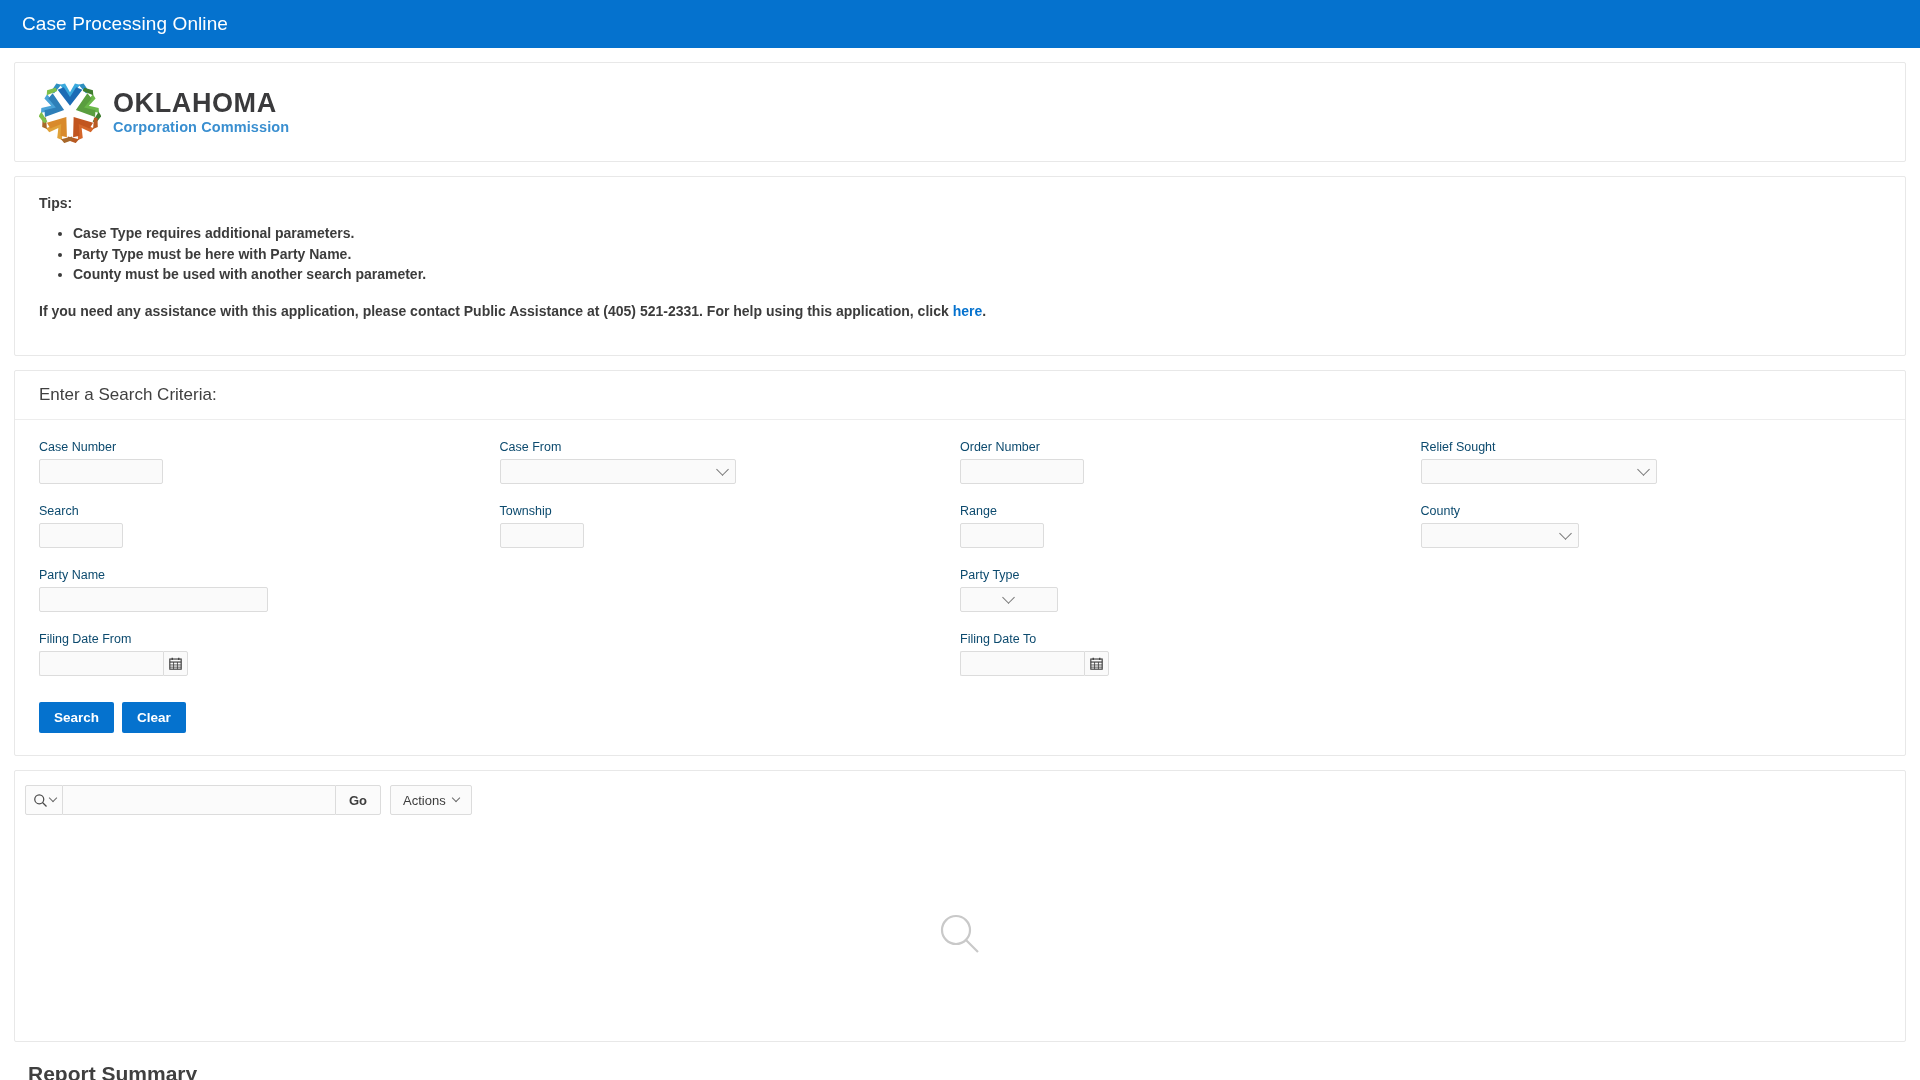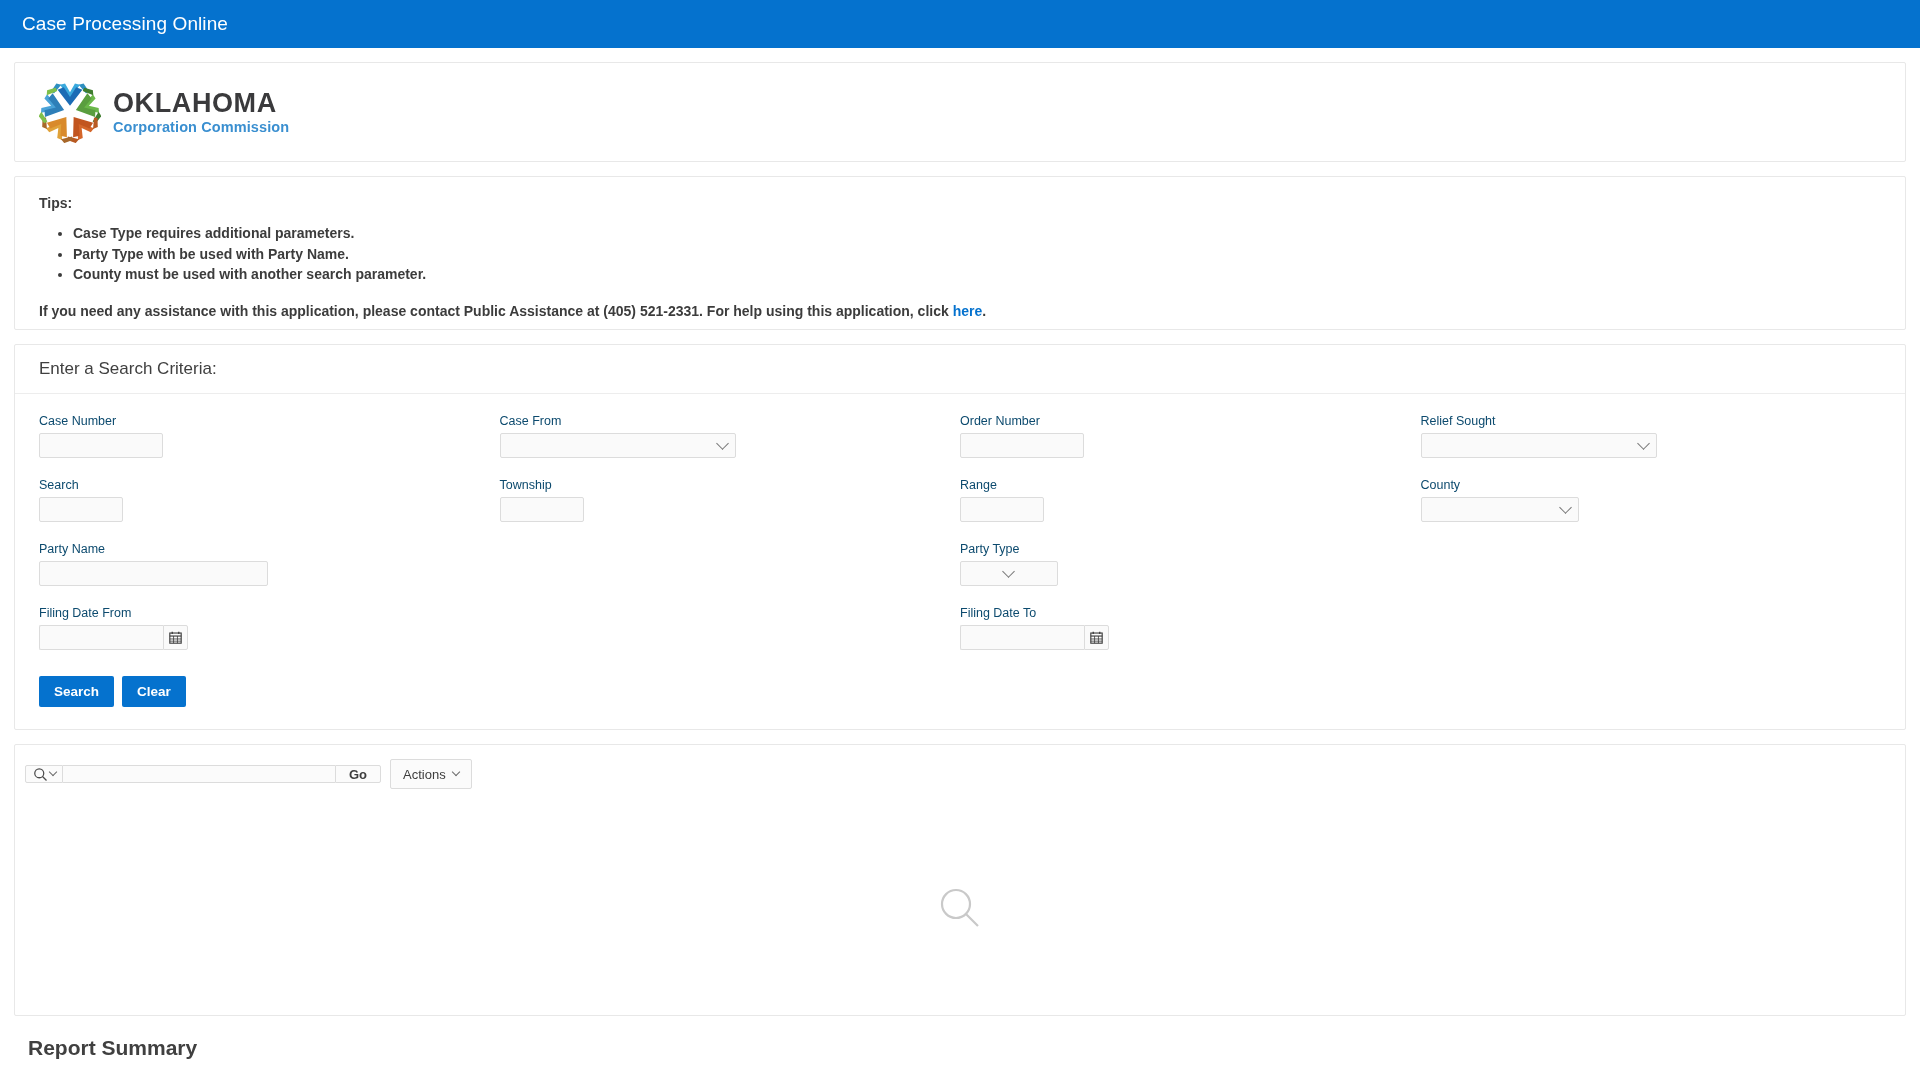--- a/index.html
+++ b/index.html
@@ -62,21 +62,21 @@
     color: #3a8fd0;
     letter-spacing: .1px;
     margin-top: 3px;
   }
   .brand-title {
     font-size: 23px;
     color: #404040;
   }
 
   
-  .tips-region { padding: 18px 24px 10px 24px; }
+  .tips-region { padding: 18px 24px 36px 24px; }
   .tips-heading {
     font-size: 14px;
     font-weight: bold;
     color: #3c3c3c;
     margin: 0 0 12px 0;
   }
   .tips-list {
     margin: 0 0 18px 0;
     padding-left: 34px;
     list-style: disc;
@@ -185,21 +185,21 @@
   .ir-region { padding: 0; }
   .ir-toolbar {
     display: flex;
     align-items: center;
     padding: 14px 10px 12px 10px;
     gap: 9px;
   }
   .ir-searchgroup {
     display: flex;
     align-items: stretch;
-    height: 18px;
+    height: 30px;
   }
   .ir-searchbtn {
     width: 38px;
     background: #fbfbfb;
     border: 1px solid #dcdcdc;
     border-radius: 2px 0 0 2px;
     display: flex; align-items: center; justify-content: center;
     gap: 2px;
     cursor: pointer;
   }
@@ -317,21 +317,21 @@
         <span class="logo-word-main">OKLAHOMA</span>
         <span class="logo-word-sub">Corporation Commission</span>
       </span>
     </div>
   </div>
 
   <div class="region tips-region">
     <p class="tips-heading">Tips:</p>
     <ul class="tips-list">
       <li>Case Type requires additional parameters.</li>
-      <li>Party Type with be used with Party Name.</li>
+      <li>Party Type must be here with Party Name.</li>
       <li>County must be used with another search parameter.</li>
     </ul>
     <p class="tips-contact"><span>If you need any assistance with this application, please contact Public Assistance at (405) 521-2331. For help using this application, click </span><a href="#" class="tips-link">here</a><span>.</span></p>
   </div>
 
   <div class="region">
     <div class="criteria-header">
       <span class="criteria-title">Enter a Search Criteria:</span>
     </div>
 

